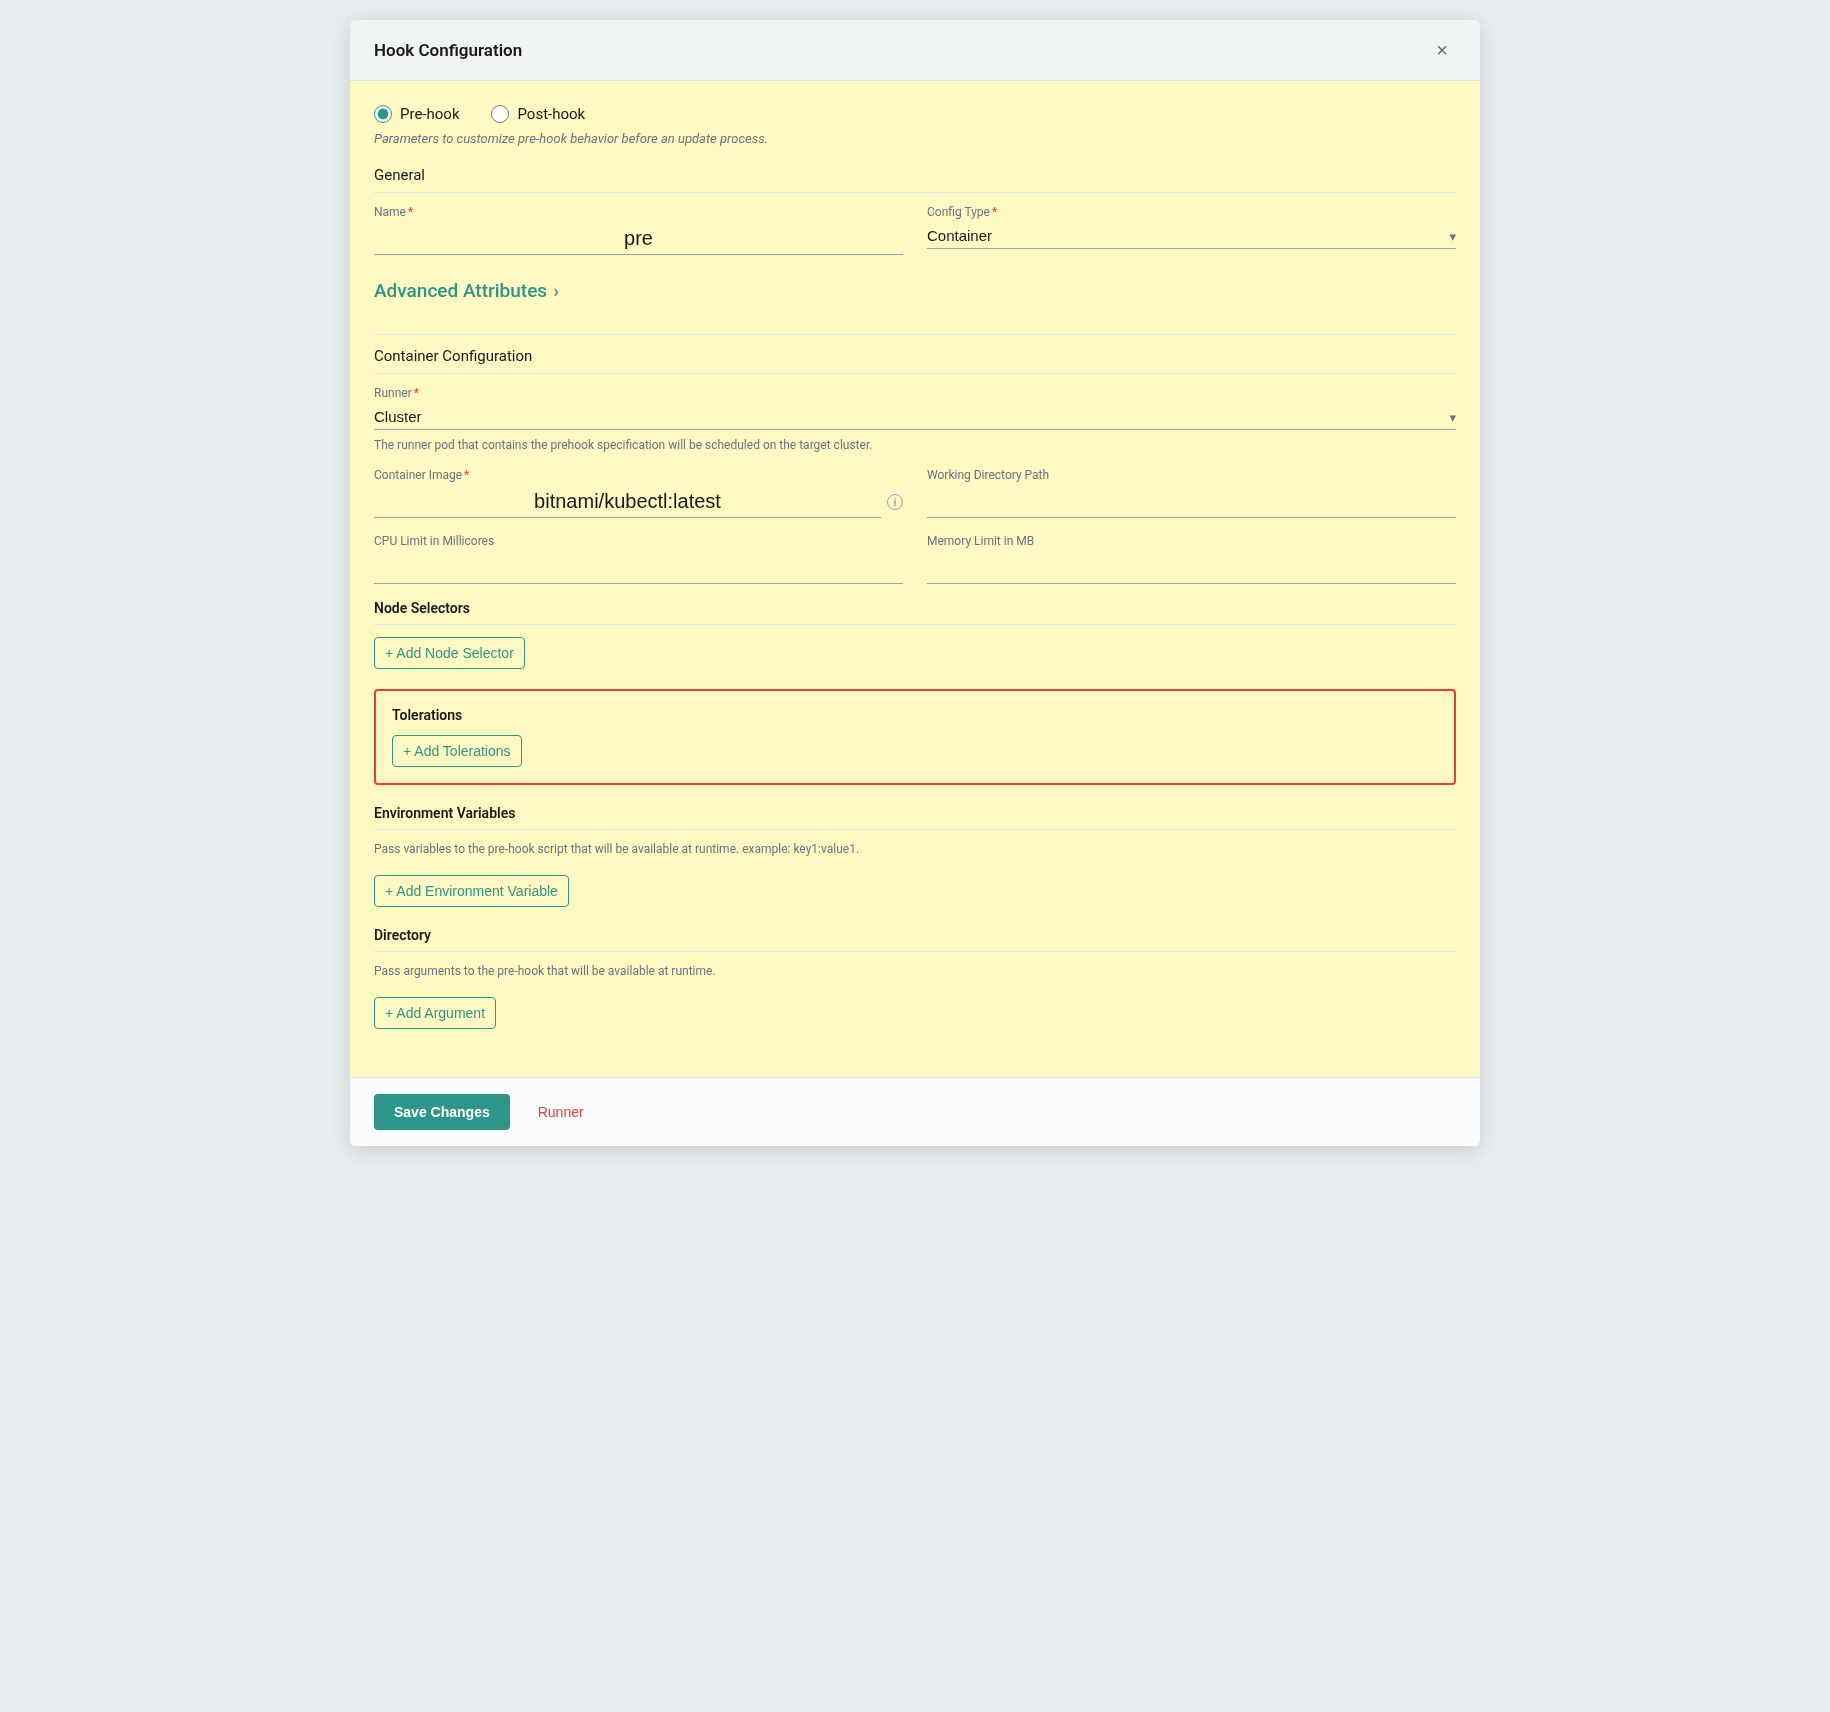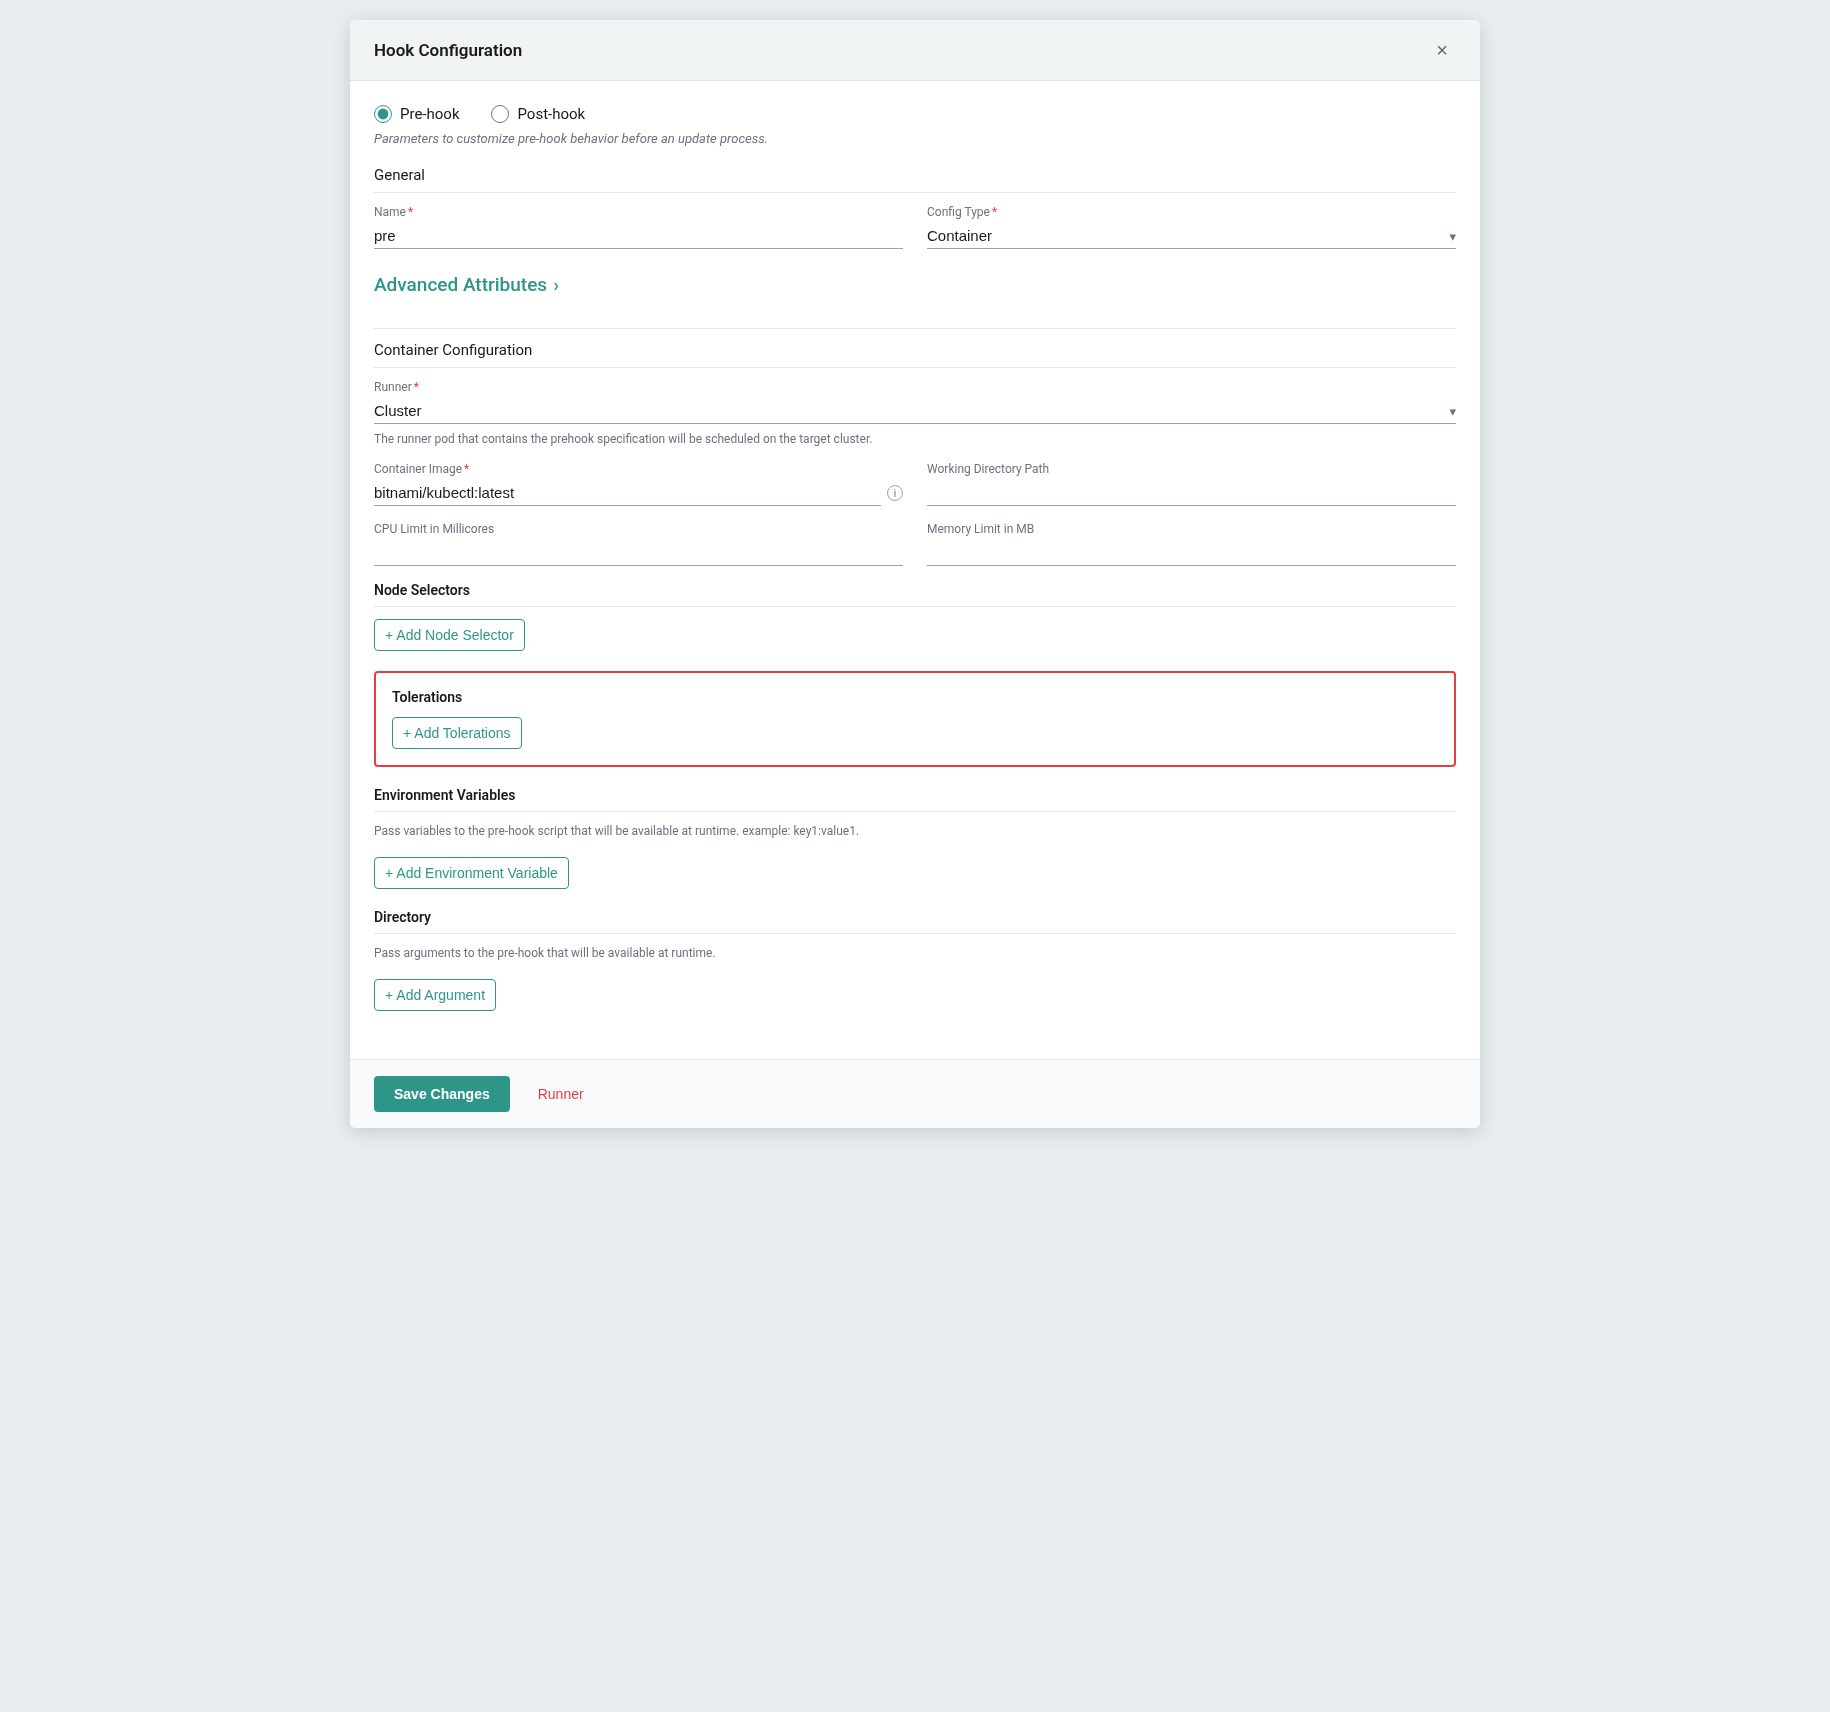--- a/index.html
+++ b/index.html
@@ -6,21 +6,21 @@
     body {
       font-family: -apple-system, BlinkMacSystemFont, 'Segoe UI', Roboto, sans-serif;
       background: #e8edf0;
       display: flex;
       justify-content: center;
       align-items: flex-start;
       min-height: 100vh;
       padding: 20px;
     }
     .modal {
-      background: #ffffff;
+      background: #fef9c3;
       border-radius: 6px;
       width: 1130px;
       max-width: 100%;
       box-shadow: 0 4px 20px rgba(0,0,0,0.15);
       overflow: hidden;
     }
     .modal-header {
       display: flex;
       align-items: center;
       justify-content: space-between;
@@ -106,25 +106,26 @@
       color: #6b7280;
     }
     .field-label .required {
       color: #e53e3e;
       margin-left: 2px;
     }
     .field-input {
       border: none;
       border-bottom: 1px solid #9ca3af;
       outline: none;
-      font-size: 15px;
+      font-size: 20px;
       color: #1a1a1a;
       padding: 4px 0;
       background: transparent;
       width: 100%;
+      text-align: center;
     }
     .field-select {
       border: none;
       border-bottom: 1px solid #9ca3af;
       outline: none;
       font-size: 15px;
       color: #1a1a1a;
       padding: 4px 0;
       background: transparent;
       width: 100%;

